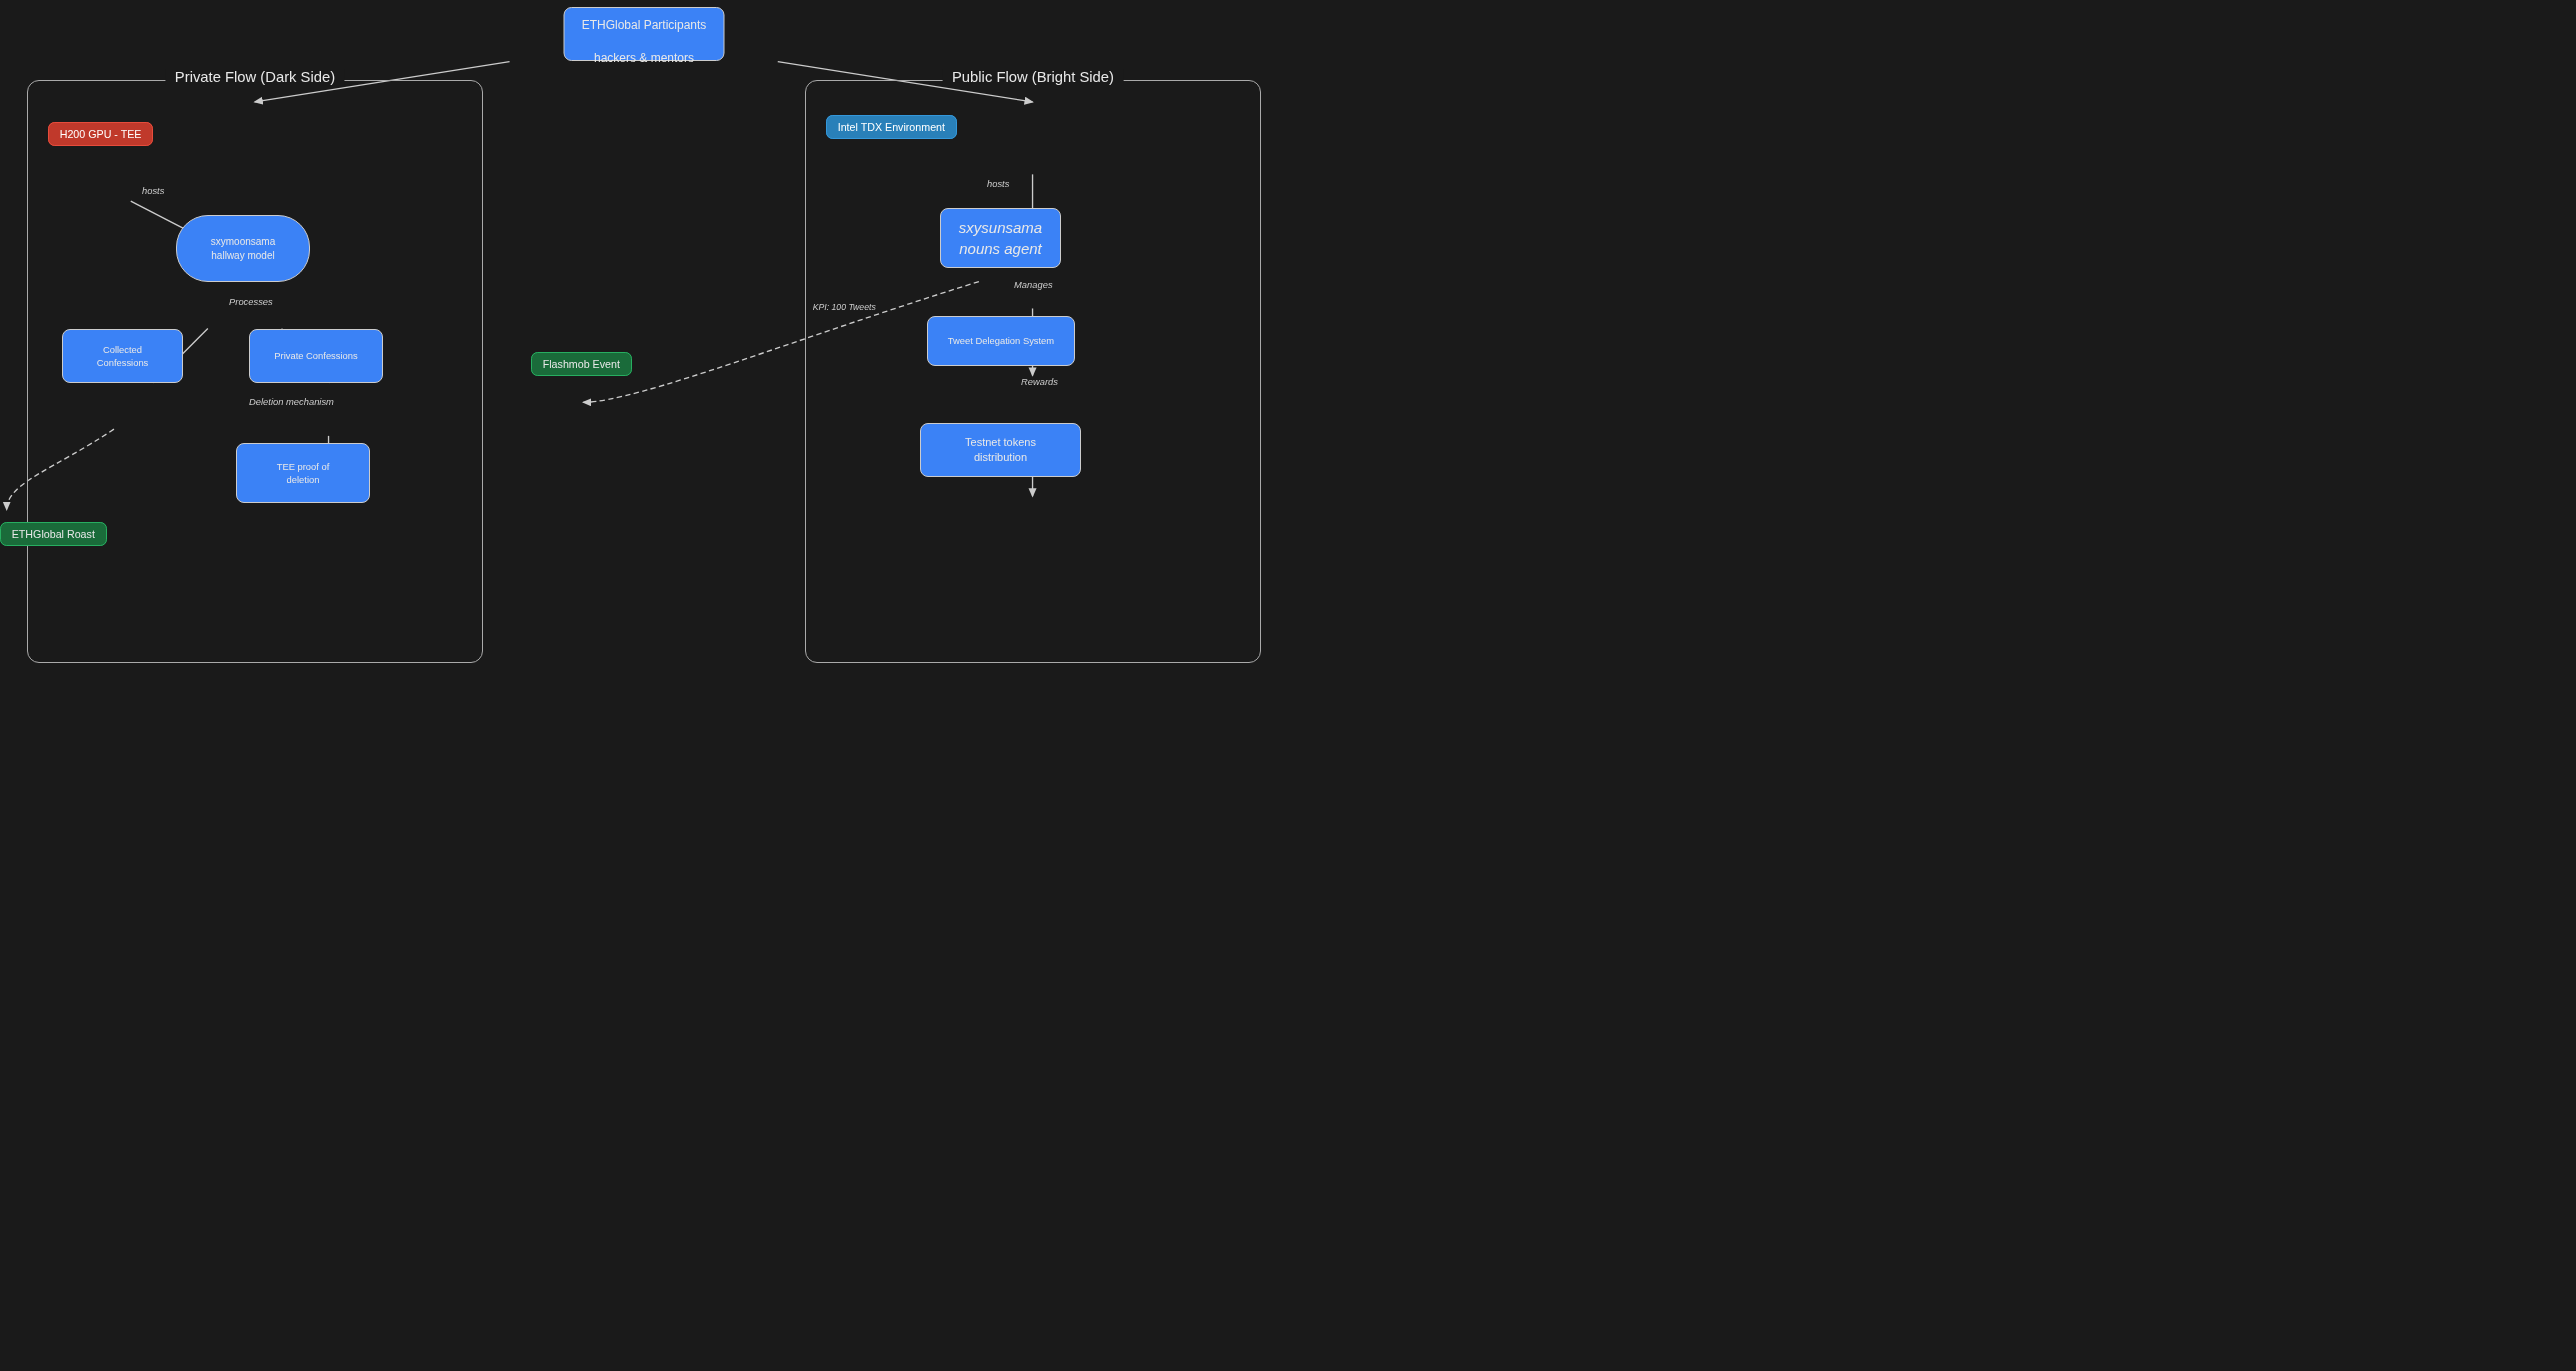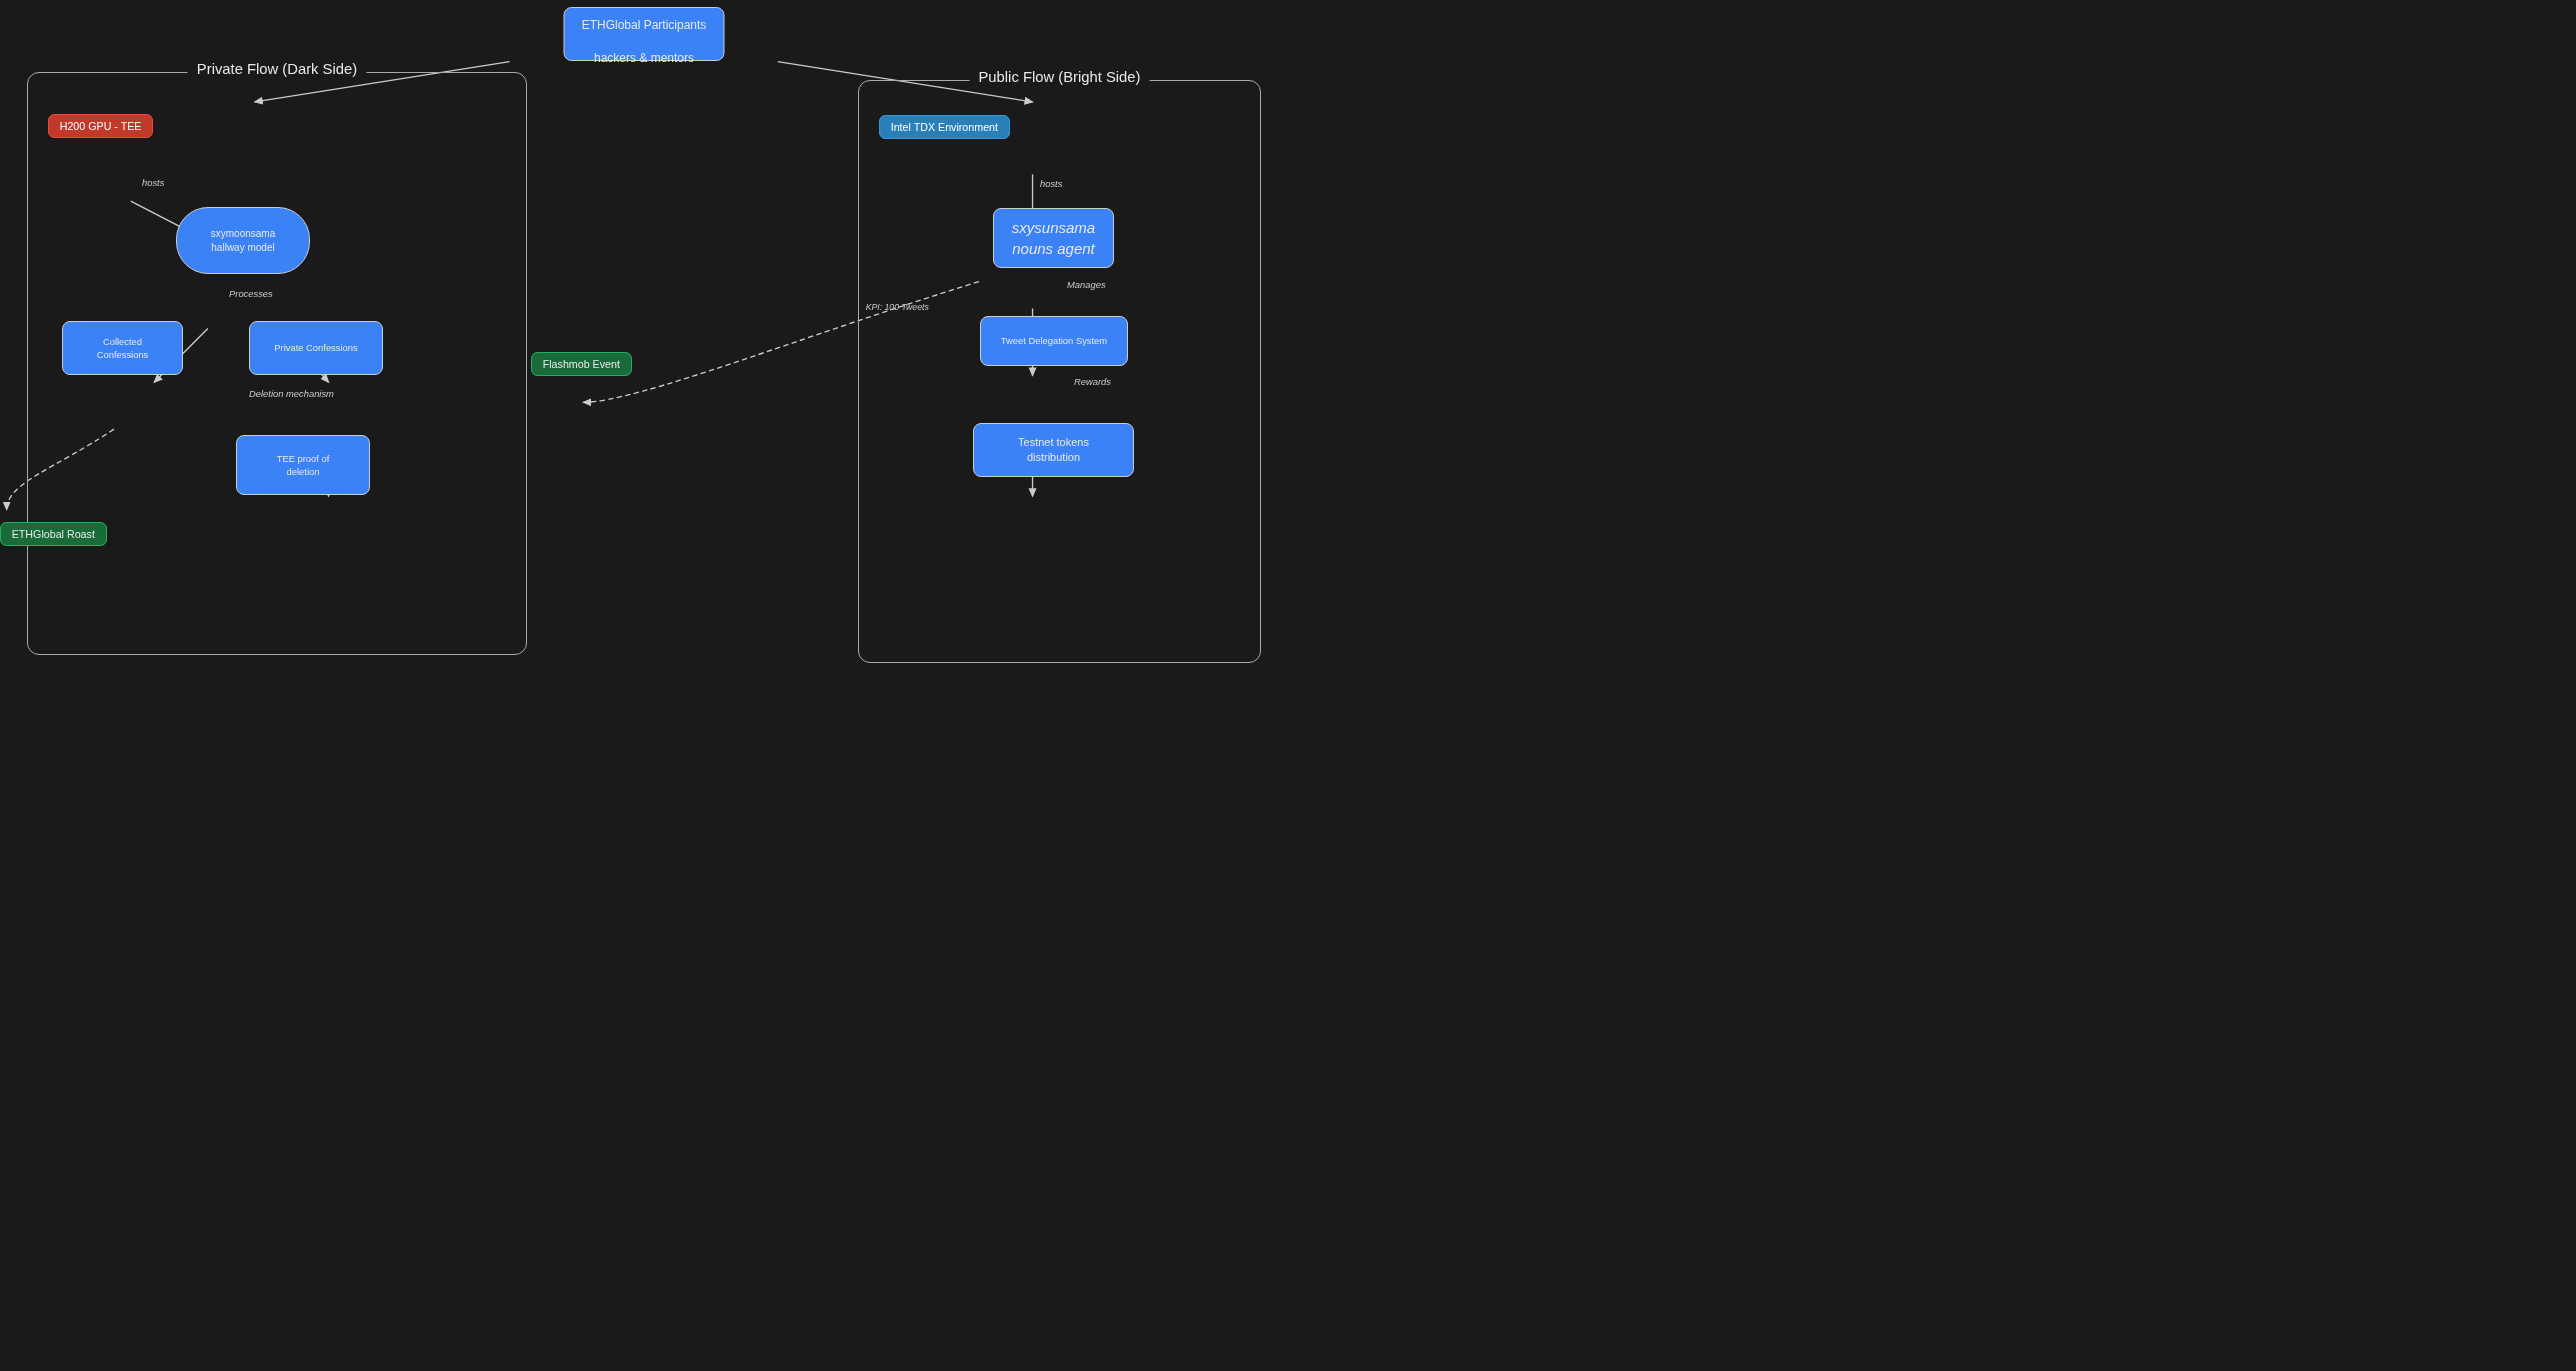--- a/index.html
+++ b/index.html
@@ -40,33 +40,33 @@
       left: 50%;
       transform: translateX(-50%);
       width: 161px;
       height: 54px;
       font-size: 12px;
     }
 
     .box-private {
       position: absolute;
       left: 27px;
-      top: 72px;
-      width: 500px;
+      top: 80px;
+      width: 456px;
       height: 583px;
       border: 1.3px solid #aaa;
       border-radius: 12px;
       background: transparent;
     }
 
     .box-public {
       position: absolute;
       right: 27px;
       top: 80px;
-      width: 403px;
+      width: 456px;
       height: 583px;
       border: 1.3px solid #aaa;
       border-radius: 12px;
       background: transparent;
     }
 
     .box-label {
       position: absolute;
       top: -12px;
       left: 50%;

